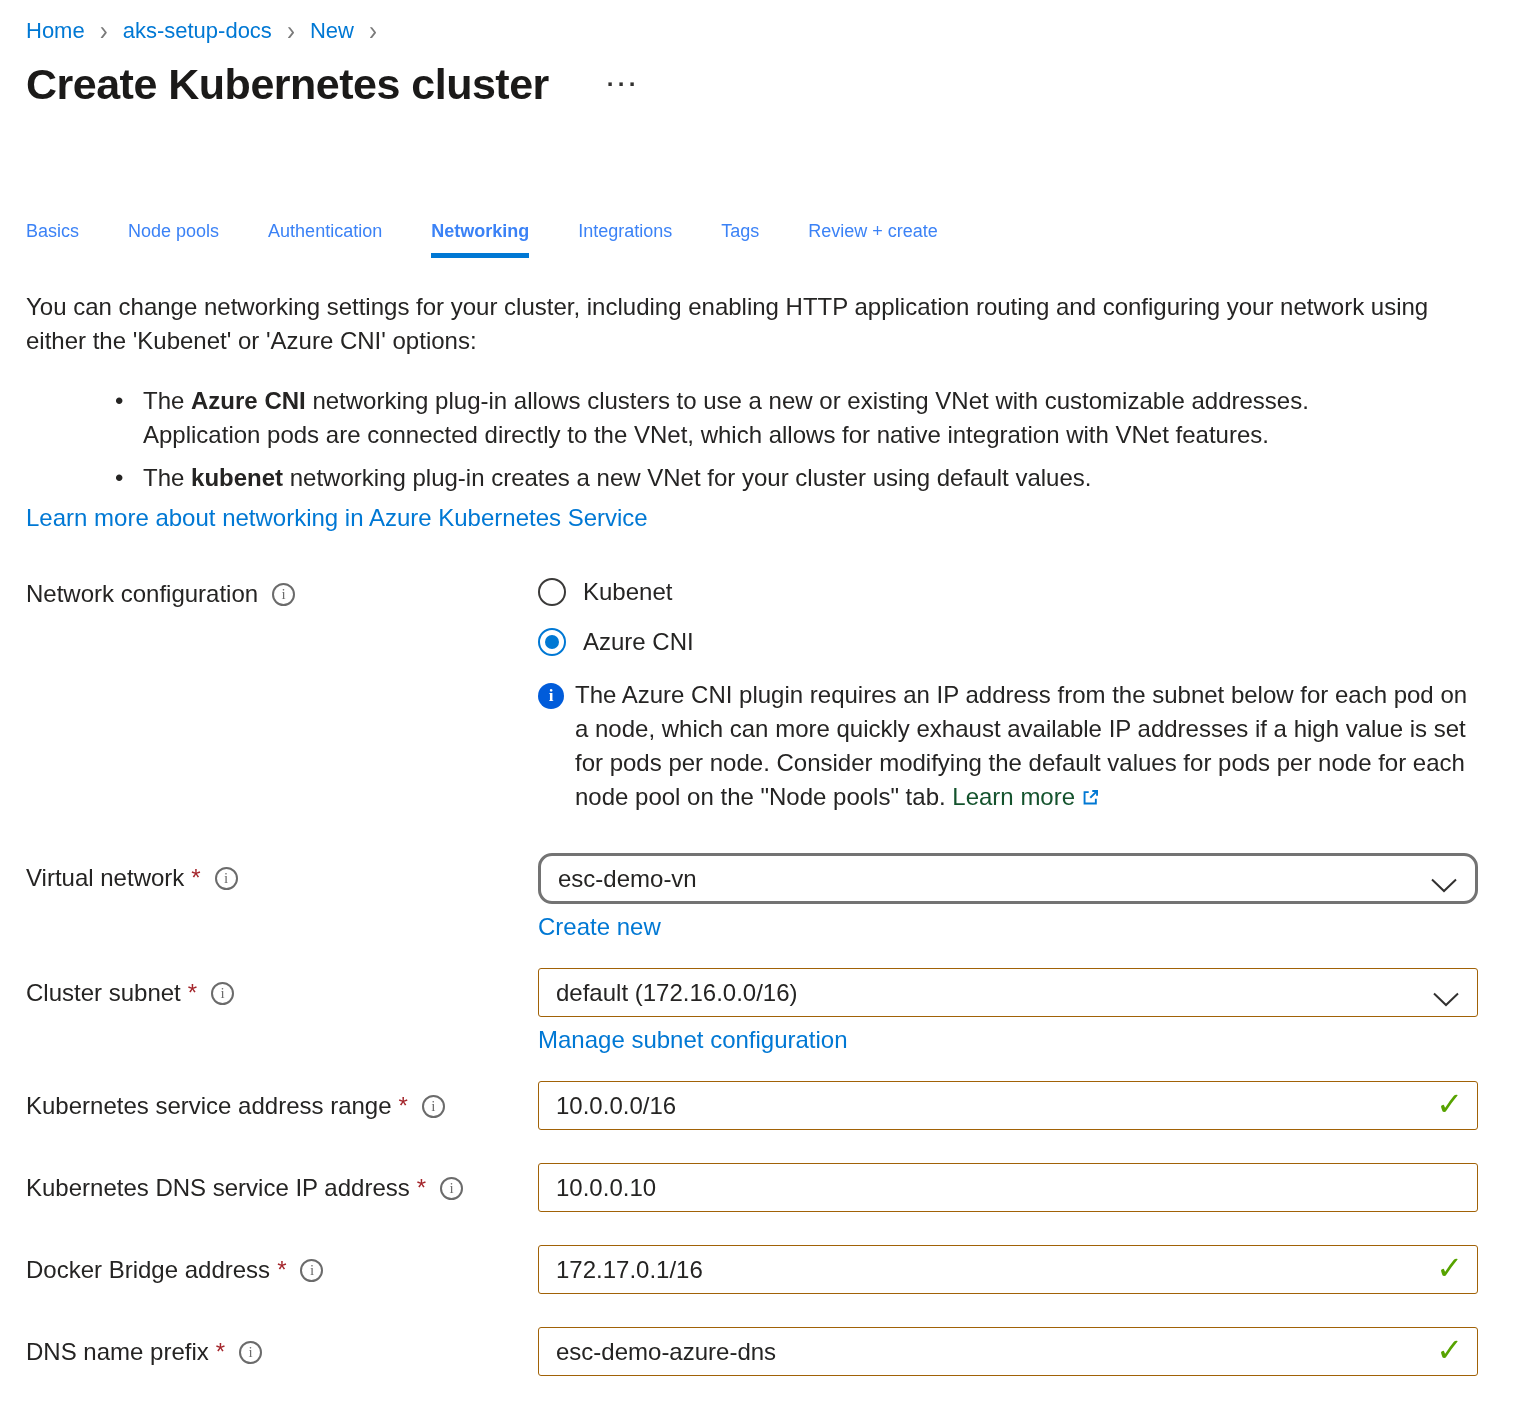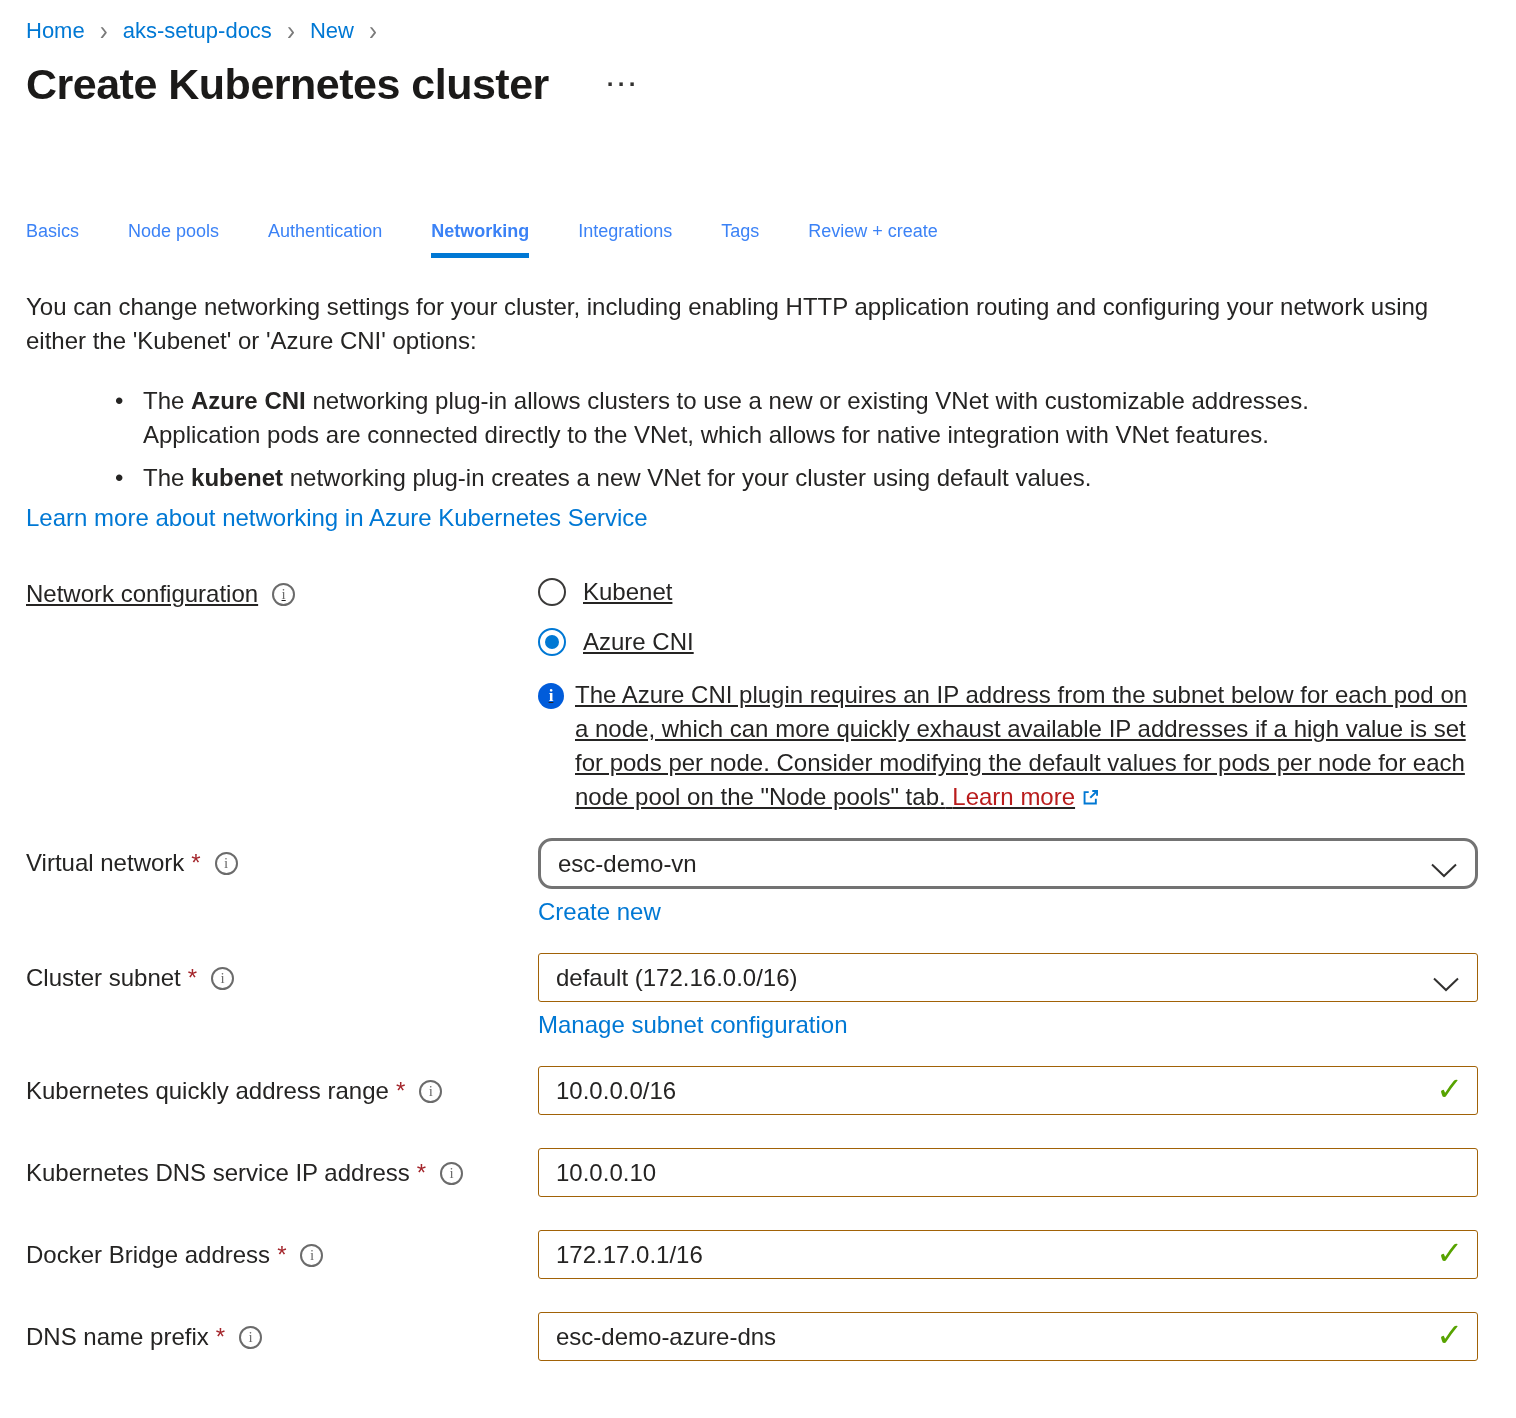--- a/index.html
+++ b/index.html
@@ -57,33 +57,33 @@
   .radio-outer.selected { border-color: #0078d4; }
   .radio-dot { width: 14px; height: 14px; border-radius: 50%; background: #0078d4; }
   .radio-label { font-size: 24px; margin-left: 17px; }
 
   
   .info-note { display: flex; margin-top: 12px; }
   .info-badge { width: 26px; height: 26px; border-radius: 50%; background: #015cda; color: #fff;
     font-size: 17px; font-weight: 700; font-family: "Liberation Serif", serif;
     display: flex; align-items: center; justify-content: center; flex: none; margin-top: 5px; }
   .info-text { margin-left: 11px; font-size: 24px; line-height: 34px; width: 902px; }
-  .inline-link { color: #b91c1c; text-decoration: none; cursor: pointer; }
+  .inline-link { color: #14532d; text-decoration: none; cursor: pointer; }
   .ext-ico { display: inline-block; vertical-align: -2px; margin-left: 6px; }
 
   
   .field-box { position: relative; height: 49px; width: 940px; border: 1px solid #a16207; border-radius: 3px;
     background: #fff; display: flex; align-items: center; padding: 0 56px 0 17px; font-size: 24px; cursor: pointer; }
   .field-box.focus-purple { border: 3px solid #737373; border-radius: 14px; height: 51px; }
   .chev { position: absolute; right: 18px; top: 50%; margin-top: -8px; }
   .check-mark { position: absolute; right: 14px; top: 50%; transform: translateY(-54%);
     color: #57a300; font-size: 32px; font-weight: 400; }
   .sub-link { display: inline-block; margin-top: 9px; font-size: 24px; color: #0078d4; text-decoration: none; cursor: pointer; }
 
-  .mb-config { margin-bottom: 22px; text-decoration: underline; }
+  .mb-config { margin-bottom: 37px; }
   .mb-link-row { margin-bottom: 27px; }
   .mb-plain-row { margin-bottom: 33px; }
 </style>
 </head>
 <body>
 
 <div class="page">
 
   
   <div class="breadcrumb">
@@ -184,21 +184,21 @@
           <span class="chev"><svg width="26" height="15" viewBox="0 0 26 15" fill="none" stroke="#323130" stroke-width="2">
                 <polyline points="1,1.5 13,13 25,1.5"></polyline>
               </svg></span>
         </div>
         <a class="sub-link">Manage subnet configuration</a>
       </div>
     </div>
 
     <div class="frow mb-plain-row">
       <div class="label-cell">
-        <span>Kubernetes quickly address range</span>
+        <span>Kubernetes service address range</span>
         <span class="req">*</span>
         <span class="i-icon">i</span>
       </div>
       <div class="control-cell">
         <div class="field-box">
           <span>10.0.0.0/16</span>
           <span class="check-mark">✓</span>
         </div>
       </div>
     </div>

